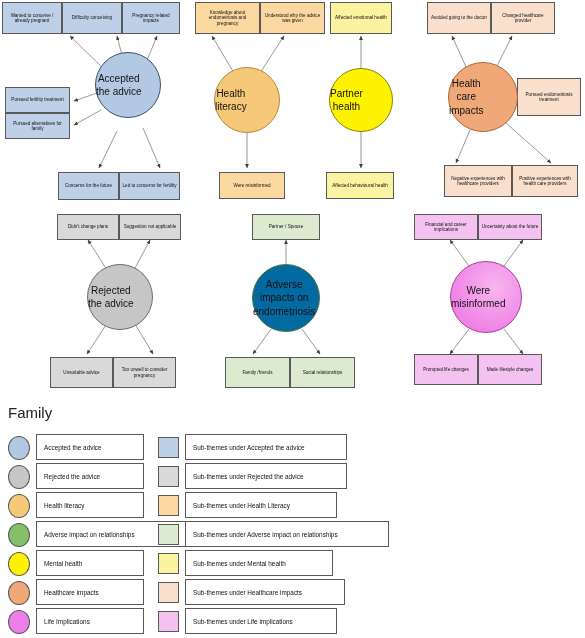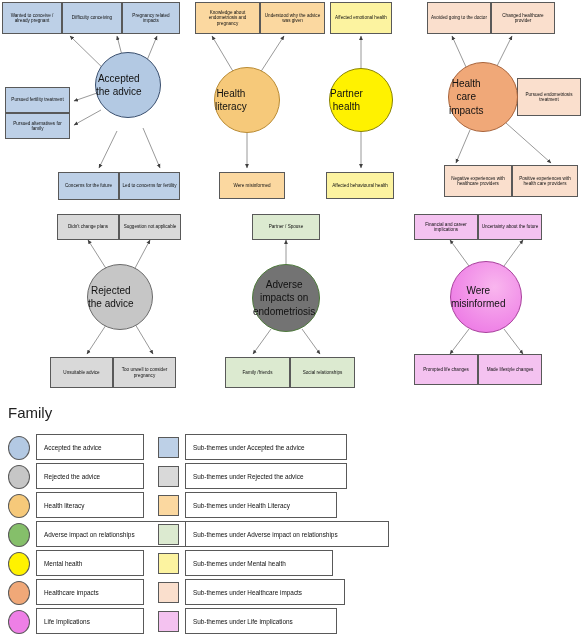--- a/index.html
+++ b/index.html
@@ -12,21 +12,21 @@
   .box{border:1px solid #595959;display:flex;align-items:center;
        justify-content:center;text-align:center;line-height:1.12;
        padding:1px 2px;font-size:4.6px;color:#111;}
   .circle{border-radius:50%;border:1px solid #ef4444;display:flex;
           align-items:center;justify-content:flex-start;text-align:center;
           line-height:1.35;font-size:10px;color:#111;}
   
   .f-blue{background:#bdd0e7;} .f-blue-c{background:#b3c9e3;border-color:#3a4f6e;}
   .f-gray{background:#d9d9d9;} .f-gray-c{background:#c6c6c6;border-color:#6b6b6b;}
   .f-orng{background:#fbd8a0;} .f-orng-c{background:#f6c97a;border-color:#b98b34;}
-  .f-grn{background:#dcead0;}  .f-grn-c{background:#737373;border-color:#4e7a3c;}
+  .f-grn{background:#dcead0;}  .f-grn-c{background:#0369a1;border-color:#4e7a3c;}
   .f-yel{background:#fcf3a0;}  .f-yel-c{background:#fff200;border-color:#8a8300;}
   .f-peach{background:#fadfcd;}.f-peach-c{background:#f0a878;border-color:#a8633a;}
   .f-pink{background:#f4c2f0;}
   .f-pink-c{background:radial-gradient(circle at 62% 36%,#f9b6ee 0%,#ee7fe6 75%,#e260d8 100%);
             border-color:#a83f9c;}
   
   #legend-title{position:absolute;left:8px;top:404px;font-size:15px;color:#222;}
   .lg-sw-c{border-radius:50%;border:1px solid #595959;}
   .lg-sw-b{border:1px solid #595959;}
   .lg-box{border:1px solid #595959;background:#fff;display:flex;

